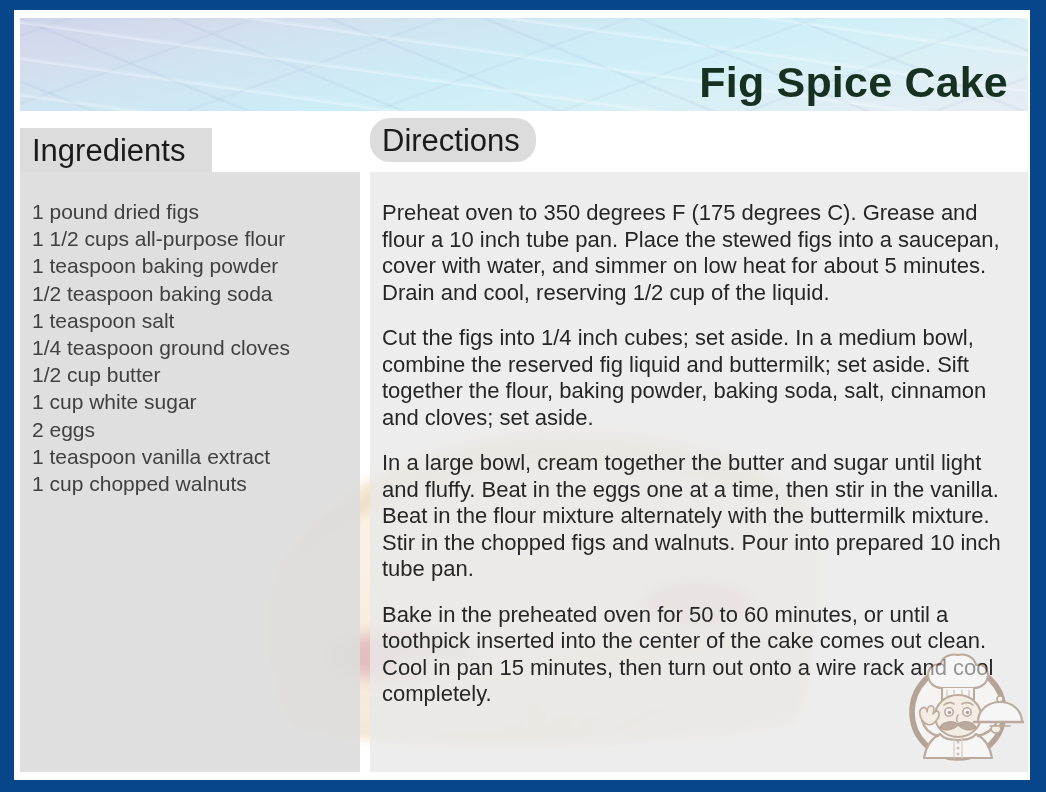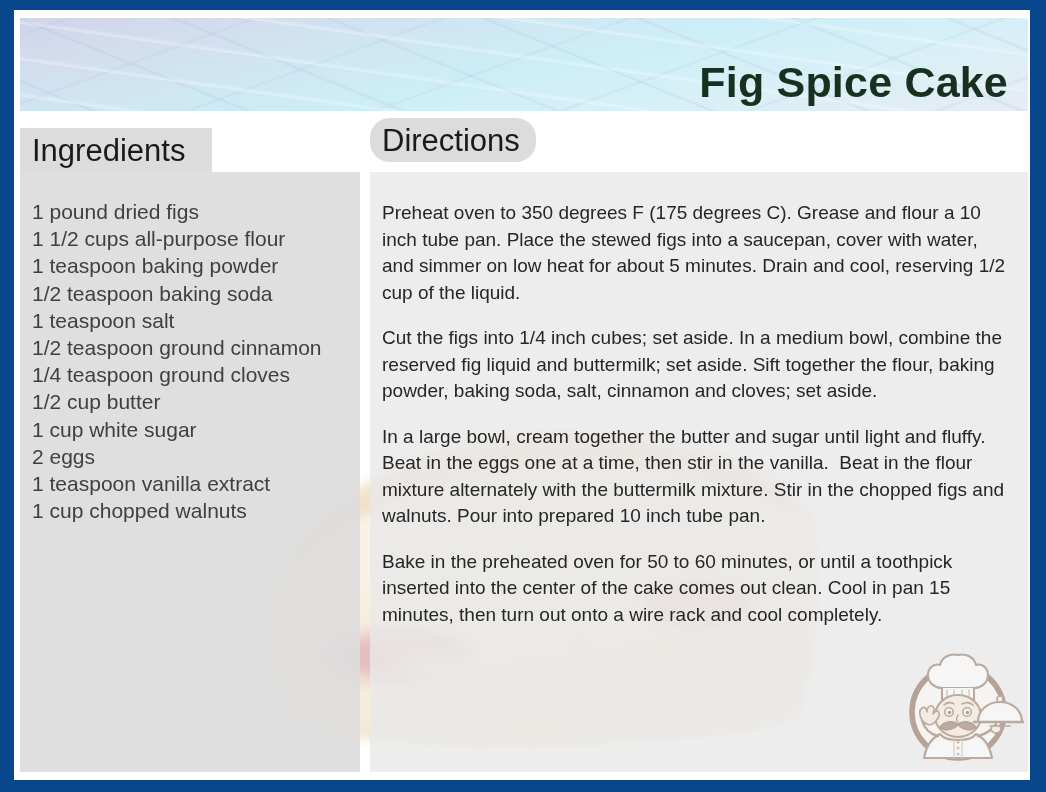--- a/index.html
+++ b/index.html
@@ -157,21 +157,21 @@
   #directions-body {
     position: absolute;
     left: 356px;
     top: 178px;
     width: 658px;
     padding: 12px 14px 0 12px;
     z-index: 4;
   }
 
   #directions-body p {
-    font-size: 19px;
+    font-size: 22px;
     line-height: 26.5px;
     color: #262626;
     margin-bottom: 19px;
     text-align: left;
     white-space: pre-wrap;
   }
 
   
   #chef-logo {
     position: absolute;
@@ -271,21 +271,20 @@
     <div id="ingredients-panel" class="section-panel"></div>
     <div id="ingredients-tab" class="section-tab">
       <span class="section-tab-label">Ingredients</span>
     </div>
     <ul id="ingredients-list">
       <li>1 pound dried figs</li>
       <li>1 1/2 cups all-purpose flour</li>
       <li>1 teaspoon baking powder</li>
       <li>1/2 teaspoon baking soda</li>
       <li>1 teaspoon salt</li>
-      <li>1/2 teaspoon ground cinnamon</li>
       <li>1/4 teaspoon ground cloves</li>
       <li>1/2 cup butter</li>
       <li>1 cup white sugar</li>
       <li>2 eggs</li>
       <li>1 teaspoon vanilla extract</li>
       <li>1 cup chopped walnuts</li>
     </ul>
 
     <div id="directions-panel" class="section-panel"></div>
     <div id="directions-tab" class="section-tab">

